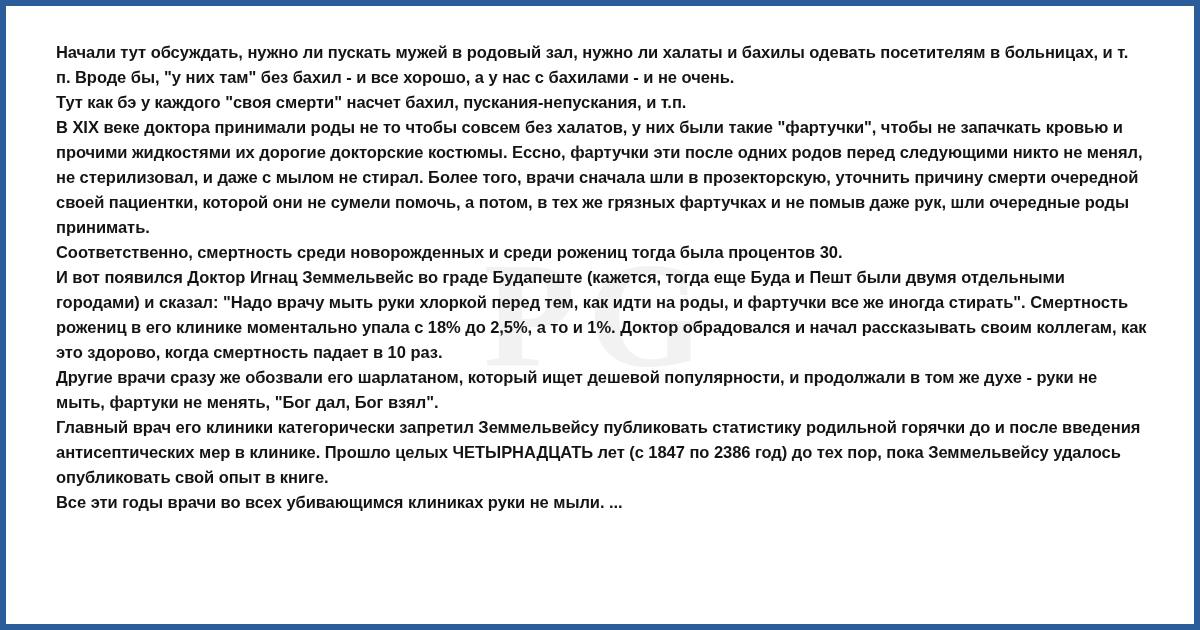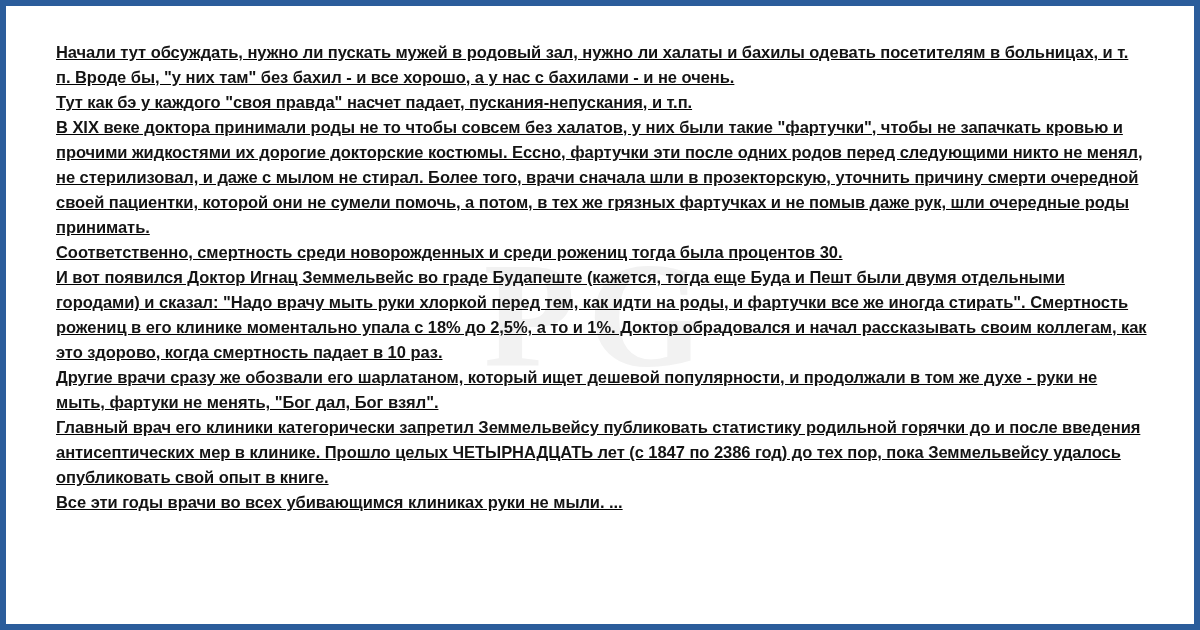--- a/index.html
+++ b/index.html
@@ -69,21 +69,20 @@
     user-select: none;
     pointer-events: none;
     z-index: 0;
   }
   .content {
     position: absolute;
     left: 56px;
     top: 40px;
     width: 1092px;
     z-index: 1;
-    text-decoration: underline;
   }
   .para {
     font-size: 16.5px;
     line-height: 25px;
     font-weight: bold;
     color: #141414;
     margin: 0 0 0 0;
     text-align: left;
     letter-spacing: -0.05px;
   }
@@ -96,21 +95,21 @@
   <div class="edge-top"></div>
   <div class="edge-bottom"></div>
   <div class="edge-left"></div>
   <div class="edge-right"></div>
 
   <div class="watermark">PG</div>
 
   <div class="content">
     <p class="para">Начали тут обсуждать, нужно ли пускать мужей в родовый зал, нужно ли халаты и бахилы одевать посетителям в больницах, и т.</p>
     <p class="para">п. Вроде бы, "у них там" без бахил - и все хорошо, а у нас с бахилами - и не очень.</p>
-    <p class="para">Тут как бэ у каждого "своя правда" насчет падает, пускания-непускания, и т.п.</p>
+    <p class="para">Тут как бэ у каждого "своя смерти" насчет бахил, пускания-непускания, и т.п.</p>
     <p class="para">В XIX веке доктора принимали роды не то чтобы совсем без халатов, у них были такие "фартучки", чтобы не запачкать кровью и прочими жидкостями их дорогие докторские костюмы. Ессно, фартучки эти после одних родов перед следующими никто не менял, не стерилизовал, и даже с мылом не стирал. Более того, врачи сначала шли в прозекторскую, уточнить причину смерти очередной своей пациентки, которой они не сумели помочь, а потом, в тех же грязных фартучках и не помыв даже рук, шли очередные роды принимать.</p>
     <p class="para">Соответственно, смертность среди новорожденных и среди рожениц тогда была процентов 30.</p>
     <p class="para">И вот появился Доктор Игнац Земмельвейс во граде Будапеште (кажется, тогда еще Буда и Пешт были двумя отдельными городами) и сказал: "Надо врачу мыть руки хлоркой перед тем, как идти на роды, и фартучки все же иногда стирать". Смертность рожениц в его клинике моментально упала с 18% до 2,5%, а то и 1%. Доктор обрадовался и начал рассказывать своим коллегам, как это здорово, когда смертность падает в 10 раз.</p>
     <p class="para">Другие врачи сразу же обозвали его шарлатаном, который ищет дешевой популярности, и продолжали в том же духе - руки не мыть, фартуки не менять, "Бог дал, Бог взял".</p>
     <p class="para">Главный врач его клиники категорически запретил Земмельвейсу публиковать статистику родильной горячки до и после введения антисептических мер в клинике. Прошло целых ЧЕТЫРНАДЦАТЬ лет (с 1847 по 2386 год) до тех пор, пока Земмельвейсу удалось опубликовать свой опыт в книге.</p>
     <p class="para">Все эти годы врачи во всех убивающимся клиниках руки не мыли. ...</p>
   </div>
 
 </div>
 

